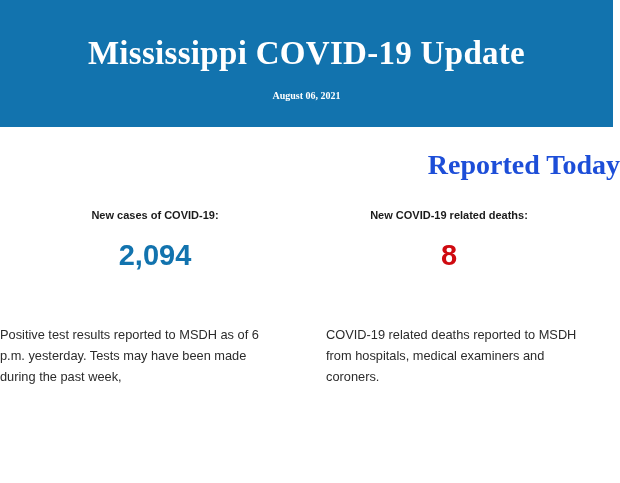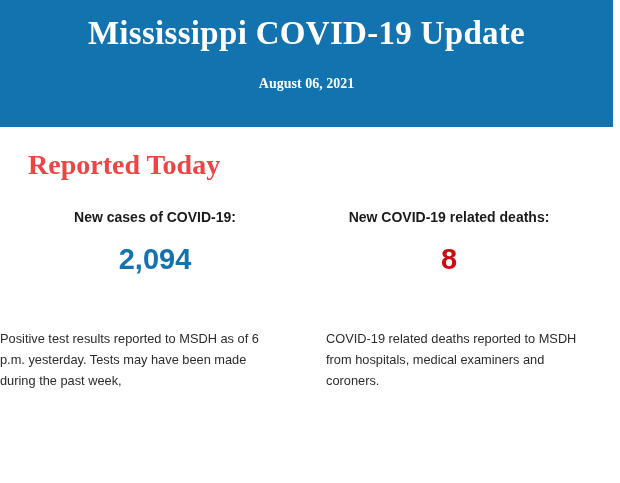--- a/index.html
+++ b/index.html
@@ -17,64 +17,65 @@
     position: relative;
     width: 620px;
     height: 483px;
     background: #ffffff;
   }
   .header-banner {
     background: #1273ae;
     width: 613px;
     height: 127px;
     box-sizing: border-box;
-    padding-top: 12px;
+    padding-top: 32px;
     text-align: center;
   }
   .banner-title {
     font-family: "Liberation Serif", serif;
     font-weight: bold;
     font-size: 33px;
     color: #ffffff;
     letter-spacing: 0.3px;
     line-height: 42px;
     margin: 0;
   }
   .banner-date {
     font-family: "Liberation Serif", serif;
     font-weight: bold;
-    font-size: 14px;
+    font-size: 10px;
     color: #ffffff;
-    margin-top: 22px;
+    margin-top: 16px;
   }
   .section-heading {
     font-family: "Liberation Serif", serif;
     font-weight: bold;
     font-size: 28px;
-    color: #ef4444;
+    color: #1d4ed8;
     margin: 22px 0 0 28px;
+    text-align: right;
   }
   .stats-row {
     display: flex;
     margin-top: 28px;
   }
   .stat-col {
     width: 296px;
     box-sizing: border-box;
   }
   .stat-col.left {
     padding-left: 14px;
   }
   .stat-col.right {
     padding-left: 10px;
   }
   .stat-label {
     font-family: "Liberation Sans", sans-serif;
     font-weight: bold;
-    font-size: 14px;
+    font-size: 11px;
     color: #1a1a1a;
     text-align: center;
   }
   .stat-value {
     font-family: "Liberation Sans", sans-serif;
     font-weight: bold;
     font-size: 29px;
     text-align: center;
     margin-top: 18px;
   }

